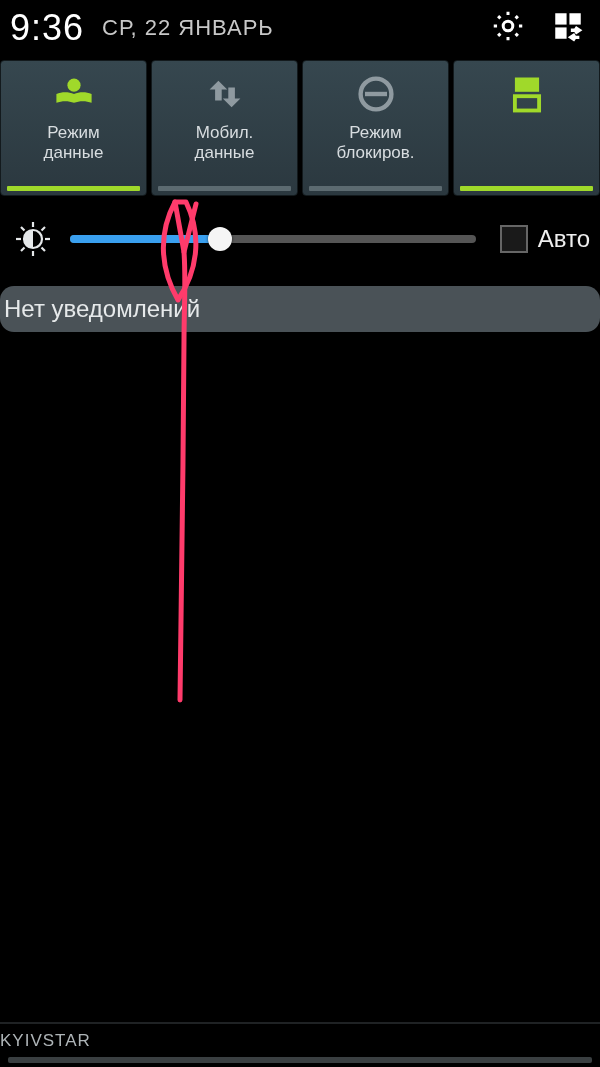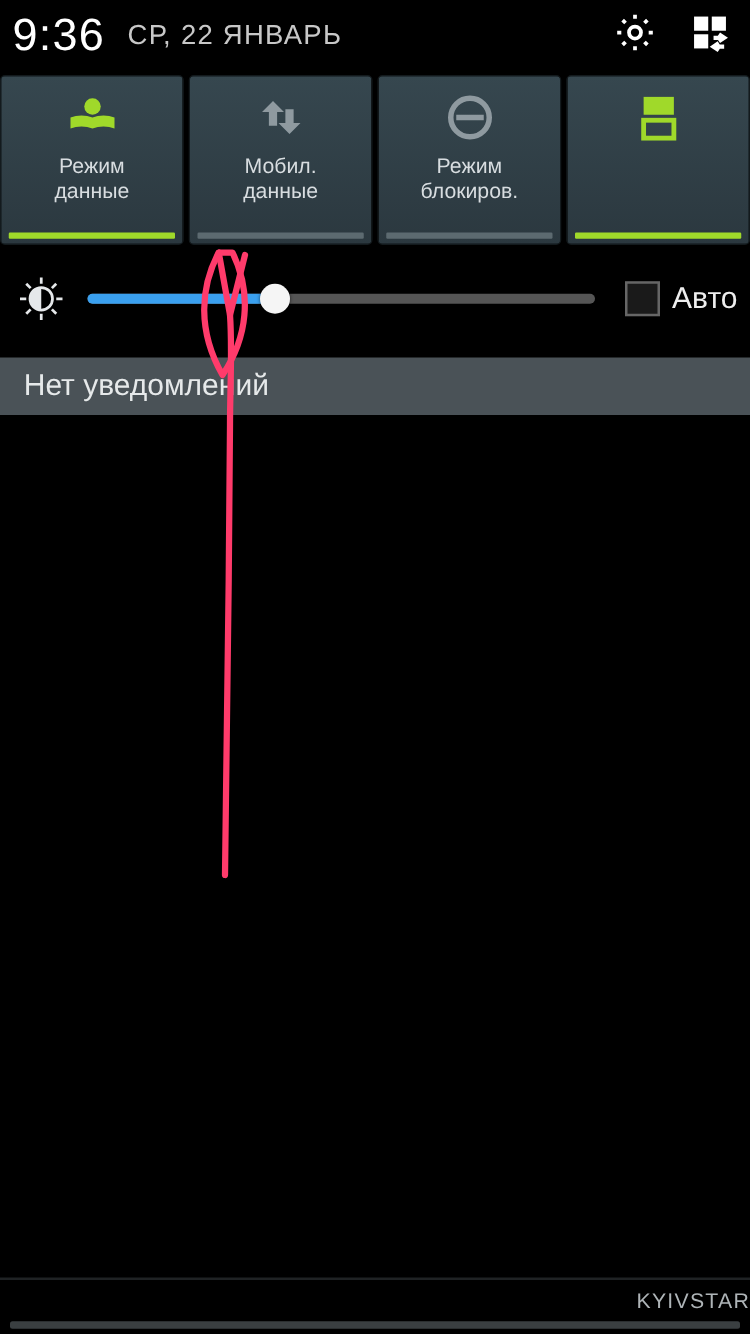--- a/index.html
+++ b/index.html
@@ -36,25 +36,25 @@
   .bright-icon { width: 46px; height: 46px; display:flex; align-items:center; justify-content:center; margin-right: 14px; }
   .slider { flex: 1; position: relative; height: 28px; display: flex; align-items: center; }
   .track-bg { position: absolute; left: 0; right: 0; height: 8px; background: #555; border-radius: 4px; }
   .track-fg { position: absolute; left: 0; height: 8px; background: #3aa0ef; border-radius: 4px; }
   .thumb { position: absolute; width: 24px; height: 24px; background: #f5f5f5; border-radius: 50%; top: 2px; box-shadow: 0 0 3px rgba(0,0,0,0.6); }
   .auto-group { display: flex; align-items: center; margin-left: 24px; }
   .checkbox { width: 28px; height: 28px; border: 2px solid #666; background: #1a1a1a; margin-right: 10px; }
   .auto-label { font-size: 24px; color: #eee; }
 
   
-  .no-notif { background: #4a5257; height: 46px; display: flex; align-items: center; padding-left: 19px; font-size: 24px; color: #e6e9ea; margin-top: 4px; }
+  .no-notif { background: #4a5257; height: 46px; display: flex; align-items: center; padding-left: 4px; font-size: 24px; color: #e6e9ea; margin-top: 4px; border-radius: 14px; }
 
   
   .carrier-wrap { position: absolute; bottom: 0; left: 0; right: 0; }
-  .carrier { text-align: right; font-size: 17px; letter-spacing: 1px; color: #aeb4b7; padding: 7px 0 6px 0; }
+  .carrier { text-align: left; font-size: 17px; letter-spacing: 1px; color: #aeb4b7; padding: 7px 0 6px 0; }
   .handle { height: 6px; background: #3a3f41; margin: 0 8px 4px 8px; border-radius: 2px; }
   .hr-top { height: 2px; background: #1f2224; }
 
   
   .annotation { position: absolute; left: 0; top: 0; pointer-events: none; }
 </style>
 </head>
 <body>
 
 <div class="screen">

